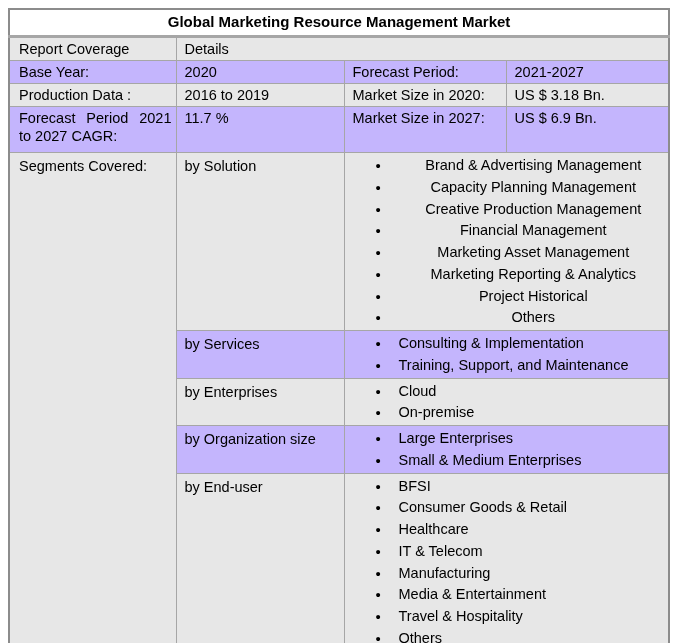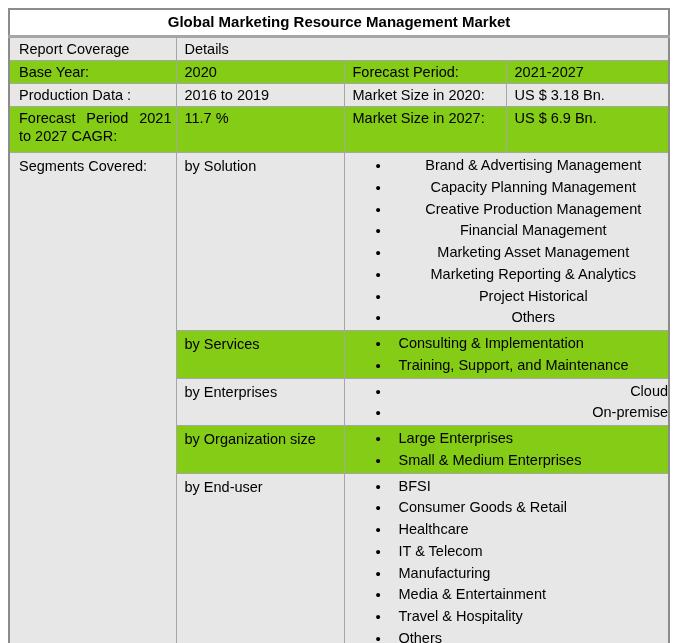--- a/index.html
+++ b/index.html
@@ -33,21 +33,21 @@
   .title-cell{
     text-align:center;
     font-weight:bold;
     font-size:15px;
     height:24px;
     padding:3px 4px;
     border-bottom:3px solid var(--border);
     background:#ffffff;
   }
   .shaded{background:var(--shade);}
-  .white{background:#84cc16;}
+  .white{background:#c4b5fd;}
   .label{font-weight:normal;}
   .c1{padding-left:9px;}
   .r-small td{height:22px;}
   .r-cagr td{height:46px;}
   .justify{text-align:justify;}
   .seg-label-cell{padding-top:4px;padding-left:9px;}
   .seg-cat-cell{padding-top:4px;}
   ul.bullets{
     list-style:none;
     margin:0;
@@ -131,21 +131,21 @@
       <td colspan="2" style="padding:0;">
         <ul class="bullets">
               <li>Consulting &amp; Implementation</li>
               <li>Training, Support, and Maintenance</li>
             </ul>
       </td>
     </tr>
 
     <tr class="shaded">
       <td class="seg-cat-cell">by Enterprises</td>
-      <td colspan="2" style="padding:0;text-align:right;">
+      <td colspan="2" style="padding:0;">
         <ul class="bullets">
               <li>Cloud</li>
               <li>On-premise</li>
             </ul>
       </td>
     </tr>
 
     <tr class="white">
       <td class="seg-cat-cell">by Organization size</td>
       <td colspan="2" style="padding:0;">

